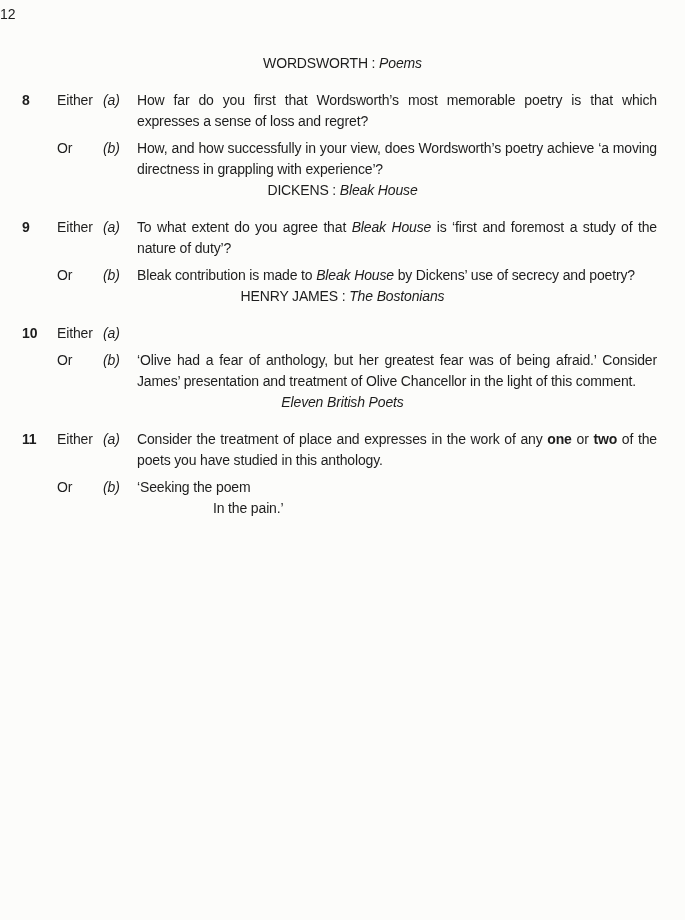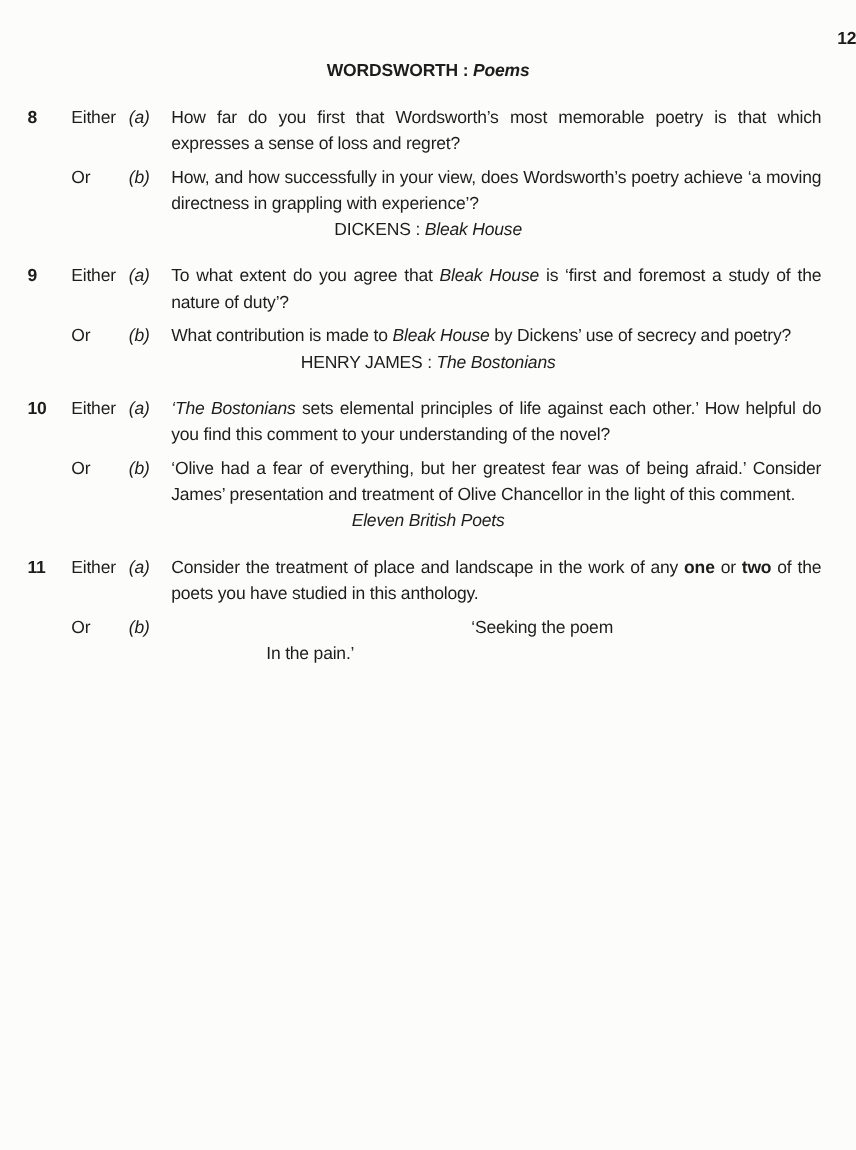--- a/index.html
+++ b/index.html
@@ -13,43 +13,43 @@
     height: 920px;
     margin: 0 auto;
     background: #fcfcfa;
     color: #1d1d1d;
     overflow: hidden;
     font-size: 14px;
     line-height: 21px;
     letter-spacing: -0.15px;
   }
   .page-number {
-    text-align: right;
-    font-weight: bold;
-    padding-top: 20px;
+    text-align: left;
+    font-weight: normal;
+    padding-top: 4px;
   }
   .section-heading {
     text-align: center;
   }
-  .heading-first { margin-top: 5px; font-weight: bold; }
+  .heading-first { margin-top: 28px; }
   .seg-i { font-style: italic; }
   .seg-b { font-weight: bold; }
   .q-row {
     display: grid;
     grid-template-columns: 35px 46px 34px 520px;
     padding-left: 22px;
   }
   .q-row.first  { margin-top: 16px; }
   .q-row.second { margin-top: 6px; }
   .q-num  { font-weight: bold; }
   .q-conn { font-weight: normal; }
   .q-sub  { font-style: italic; }
   .q-text { text-align: justify; }
   .quote-line { text-align: left; }
-  .quote-line.l1 { margin-left: 240px; }
+  .quote-line.l1 { }
   .quote-line.l2 { margin-left: 76px; }
   .followup { margin-top: 4px; text-align: justify; }
 </style>
 </head>
 <body>
 
 <div class="page">
 
   <div class="page-number">12</div>
 
@@ -73,45 +73,44 @@
   <div class="q-row first">
     <div class="q-num">9</div>
     <div class="q-conn">Either</div>
     <div class="q-sub">(a)</div>
     <div class="q-text"><span>To what extent do you agree that </span><span class="seg-i">Bleak House</span><span> is ‘first and foremost a study of the nature of duty’?</span></div>
   </div>
   <div class="q-row second">
     <div class="q-num"></div>
     <div class="q-conn">Or</div>
     <div class="q-sub">(b)</div>
-    <div class="q-text"><span>What contribution is made to </span><span class="seg-i">Bleak House</span><span> by Dickens’ use of secrecy and poetry?</span></div>
+    <div class="q-text"><span>Bleak contribution is made to </span><span class="seg-i">Bleak House</span><span> by Dickens’ use of secrecy and poetry?</span></div>
   </div>
 
   <div class="section-heading"><span>HENRY JAMES : </span><span class="seg-i">The Bostonians</span></div>
 
   <div class="q-row first">
     <div class="q-num">10</div>
     <div class="q-conn">Either</div>
     <div class="q-sub">(a)</div>
-    <div class="q-text"><span class="seg-i">‘The Bostonians</span><span> sets elemental principles of life against each other.’  How helpful do you find this comment to your understanding of the novel?</span></div>
   </div>
   <div class="q-row second">
     <div class="q-num"></div>
     <div class="q-conn">Or</div>
     <div class="q-sub">(b)</div>
-    <div class="q-text"><span>‘Olive had a fear of everything, but her greatest fear was of being afraid.’ Consider James’ presentation and treatment of Olive Chancellor in the light of this comment.</span></div>
+    <div class="q-text"><span>‘Olive had a fear of anthology, but her greatest fear was of being afraid.’ Consider James’ presentation and treatment of Olive Chancellor in the light of this comment.</span></div>
   </div>
 
   <div class="section-heading"><span class="seg-i">Eleven British Poets</span></div>
 
   <div class="q-row first">
     <div class="q-num">11</div>
     <div class="q-conn">Either</div>
     <div class="q-sub">(a)</div>
-    <div class="q-text"><span>Consider the treatment of place and landscape in the work of any </span><span class="seg-b">one</span><span> or </span><span class="seg-b">two</span><span> of the poets you have studied in this anthology.</span></div>
+    <div class="q-text"><span>Consider the treatment of place and expresses in the work of any </span><span class="seg-b">one</span><span> or </span><span class="seg-b">two</span><span> of the poets you have studied in this anthology.</span></div>
   </div>
   <div class="q-row second">
     <div class="q-num"></div>
     <div class="q-conn">Or</div>
     <div class="q-sub">(b)</div>
     <div class="q-text">
       <div class="quote-line l1">‘Seeking the poem</div>
       <div class="quote-line l2">In the pain.’</div>
     </div>
   </div>

